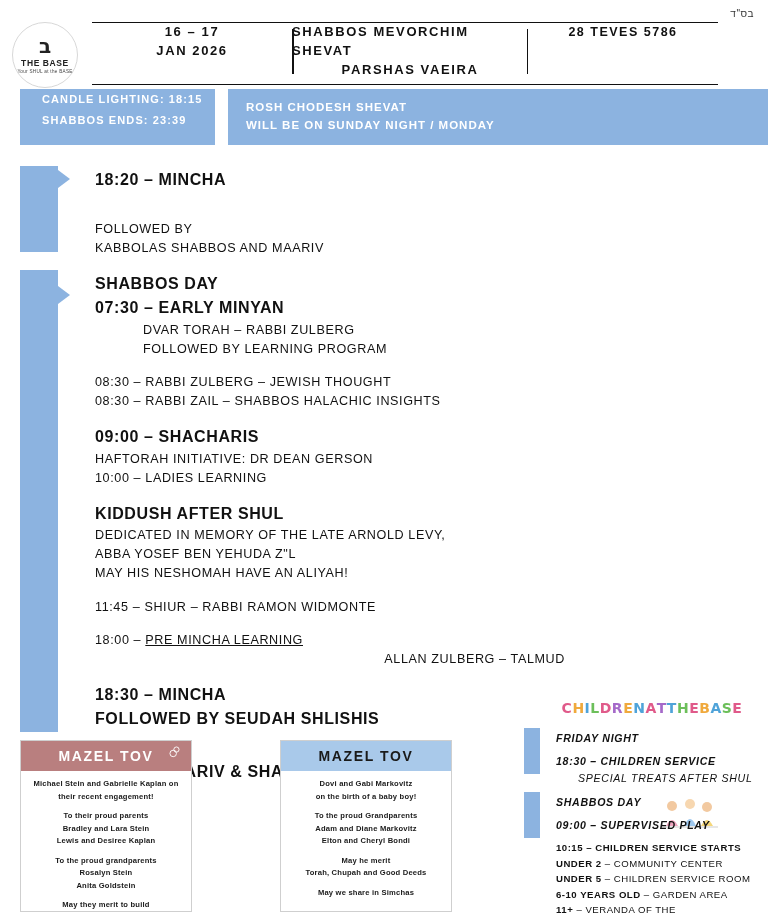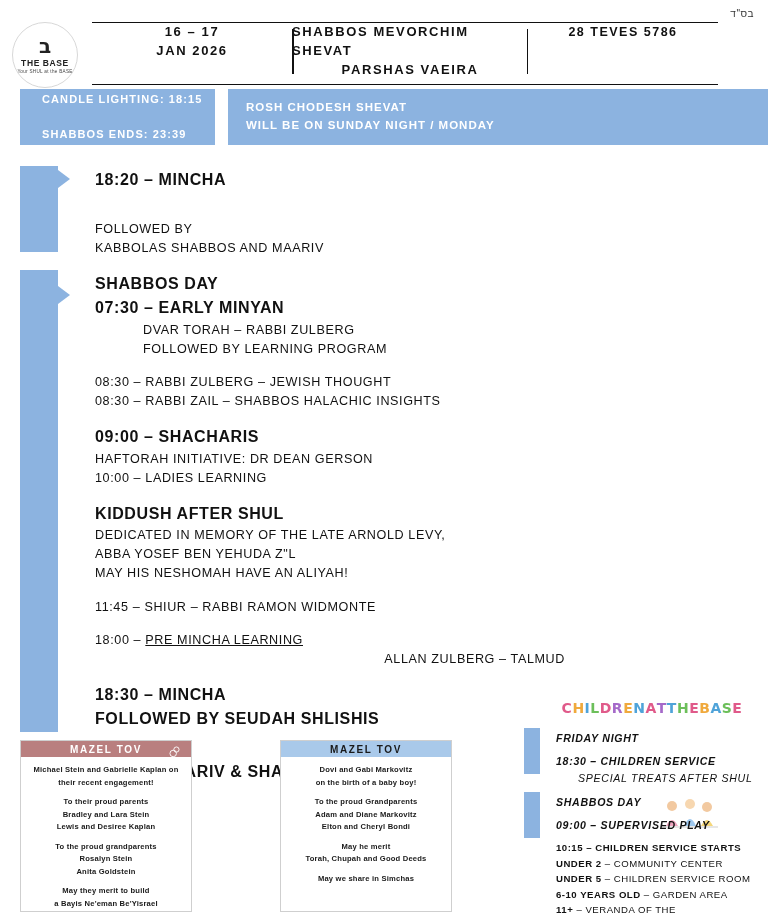--- a/index.html
+++ b/index.html
@@ -44,21 +44,21 @@
   }
   .hcell-title::before { left: 0; }
   .hcell-title::after { right: 0; }
   .hline { font-size: 13px; font-weight: bold; letter-spacing: 1.6px; color: #111; line-height: 1.45; }
   .hline.small { font-size: 12.5px; letter-spacing: 1.5px; }
 
   
   .candle-box {
     position: absolute; left: 20px; top: 89px; width: 195px; height: 56px;
     background: #8cb3e0; color: #fff;
-    display: flex; flex-direction: column; justify-content: space-between; padding-left: 22px;
+    display: flex; flex-direction: column; justify-content: flex-start; padding-left: 22px;
   }
   .candle-line { font-size: 11px; font-weight: bold; letter-spacing: 1.1px; line-height: 1.9; }
 
   .rc-box {
     position: absolute; left: 228px; top: 89px; width: 544px; height: 56px;
     background: #8cb3e0; color: #fff;
     display: flex; flex-direction: column; justify-content: center; padding-left: 18px;
   }
   .rc-line { font-size: 11.5px; font-weight: bold; letter-spacing: 1px; line-height: 1.55; }
 
@@ -89,22 +89,22 @@
 
   .shab { top: 272px; width: 470px; }
 
   
   .mt {
     position: absolute; width: 172px; border: 1px solid #cfcfcf; background: #fff;
   }
   .mt-left { left: 20px; top: 740px; height: 172px; }
   .mt-right { left: 280px; top: 740px; height: 172px; }
   .mt-head {
-    height: 16px; display: flex; align-items: center; justify-content: center;
-    font-size: 10px; font-weight: bold; letter-spacing: 1.6px; color: #fff; position: relative;
+    height: 30px; display: flex; align-items: center; justify-content: center;
+    font-size: 14px; font-weight: bold; letter-spacing: 1.6px; color: #fff; position: relative;
   }
   .mt-head-pink { background: #b97f7f; }
   .mt-head-blue { background: #a9c9ea; color: #1a1a1a; }
   .mt-icon {
     position: absolute; right: 10px; top: 4px; width: 13px; height: 13px;
   }
   .mt-body {
     padding: 7px 8px 0; text-align: center; font-size: 7.6px; line-height: 1.65;
     font-weight: bold; color: #1a1a1a; letter-spacing: .2px;
   }

